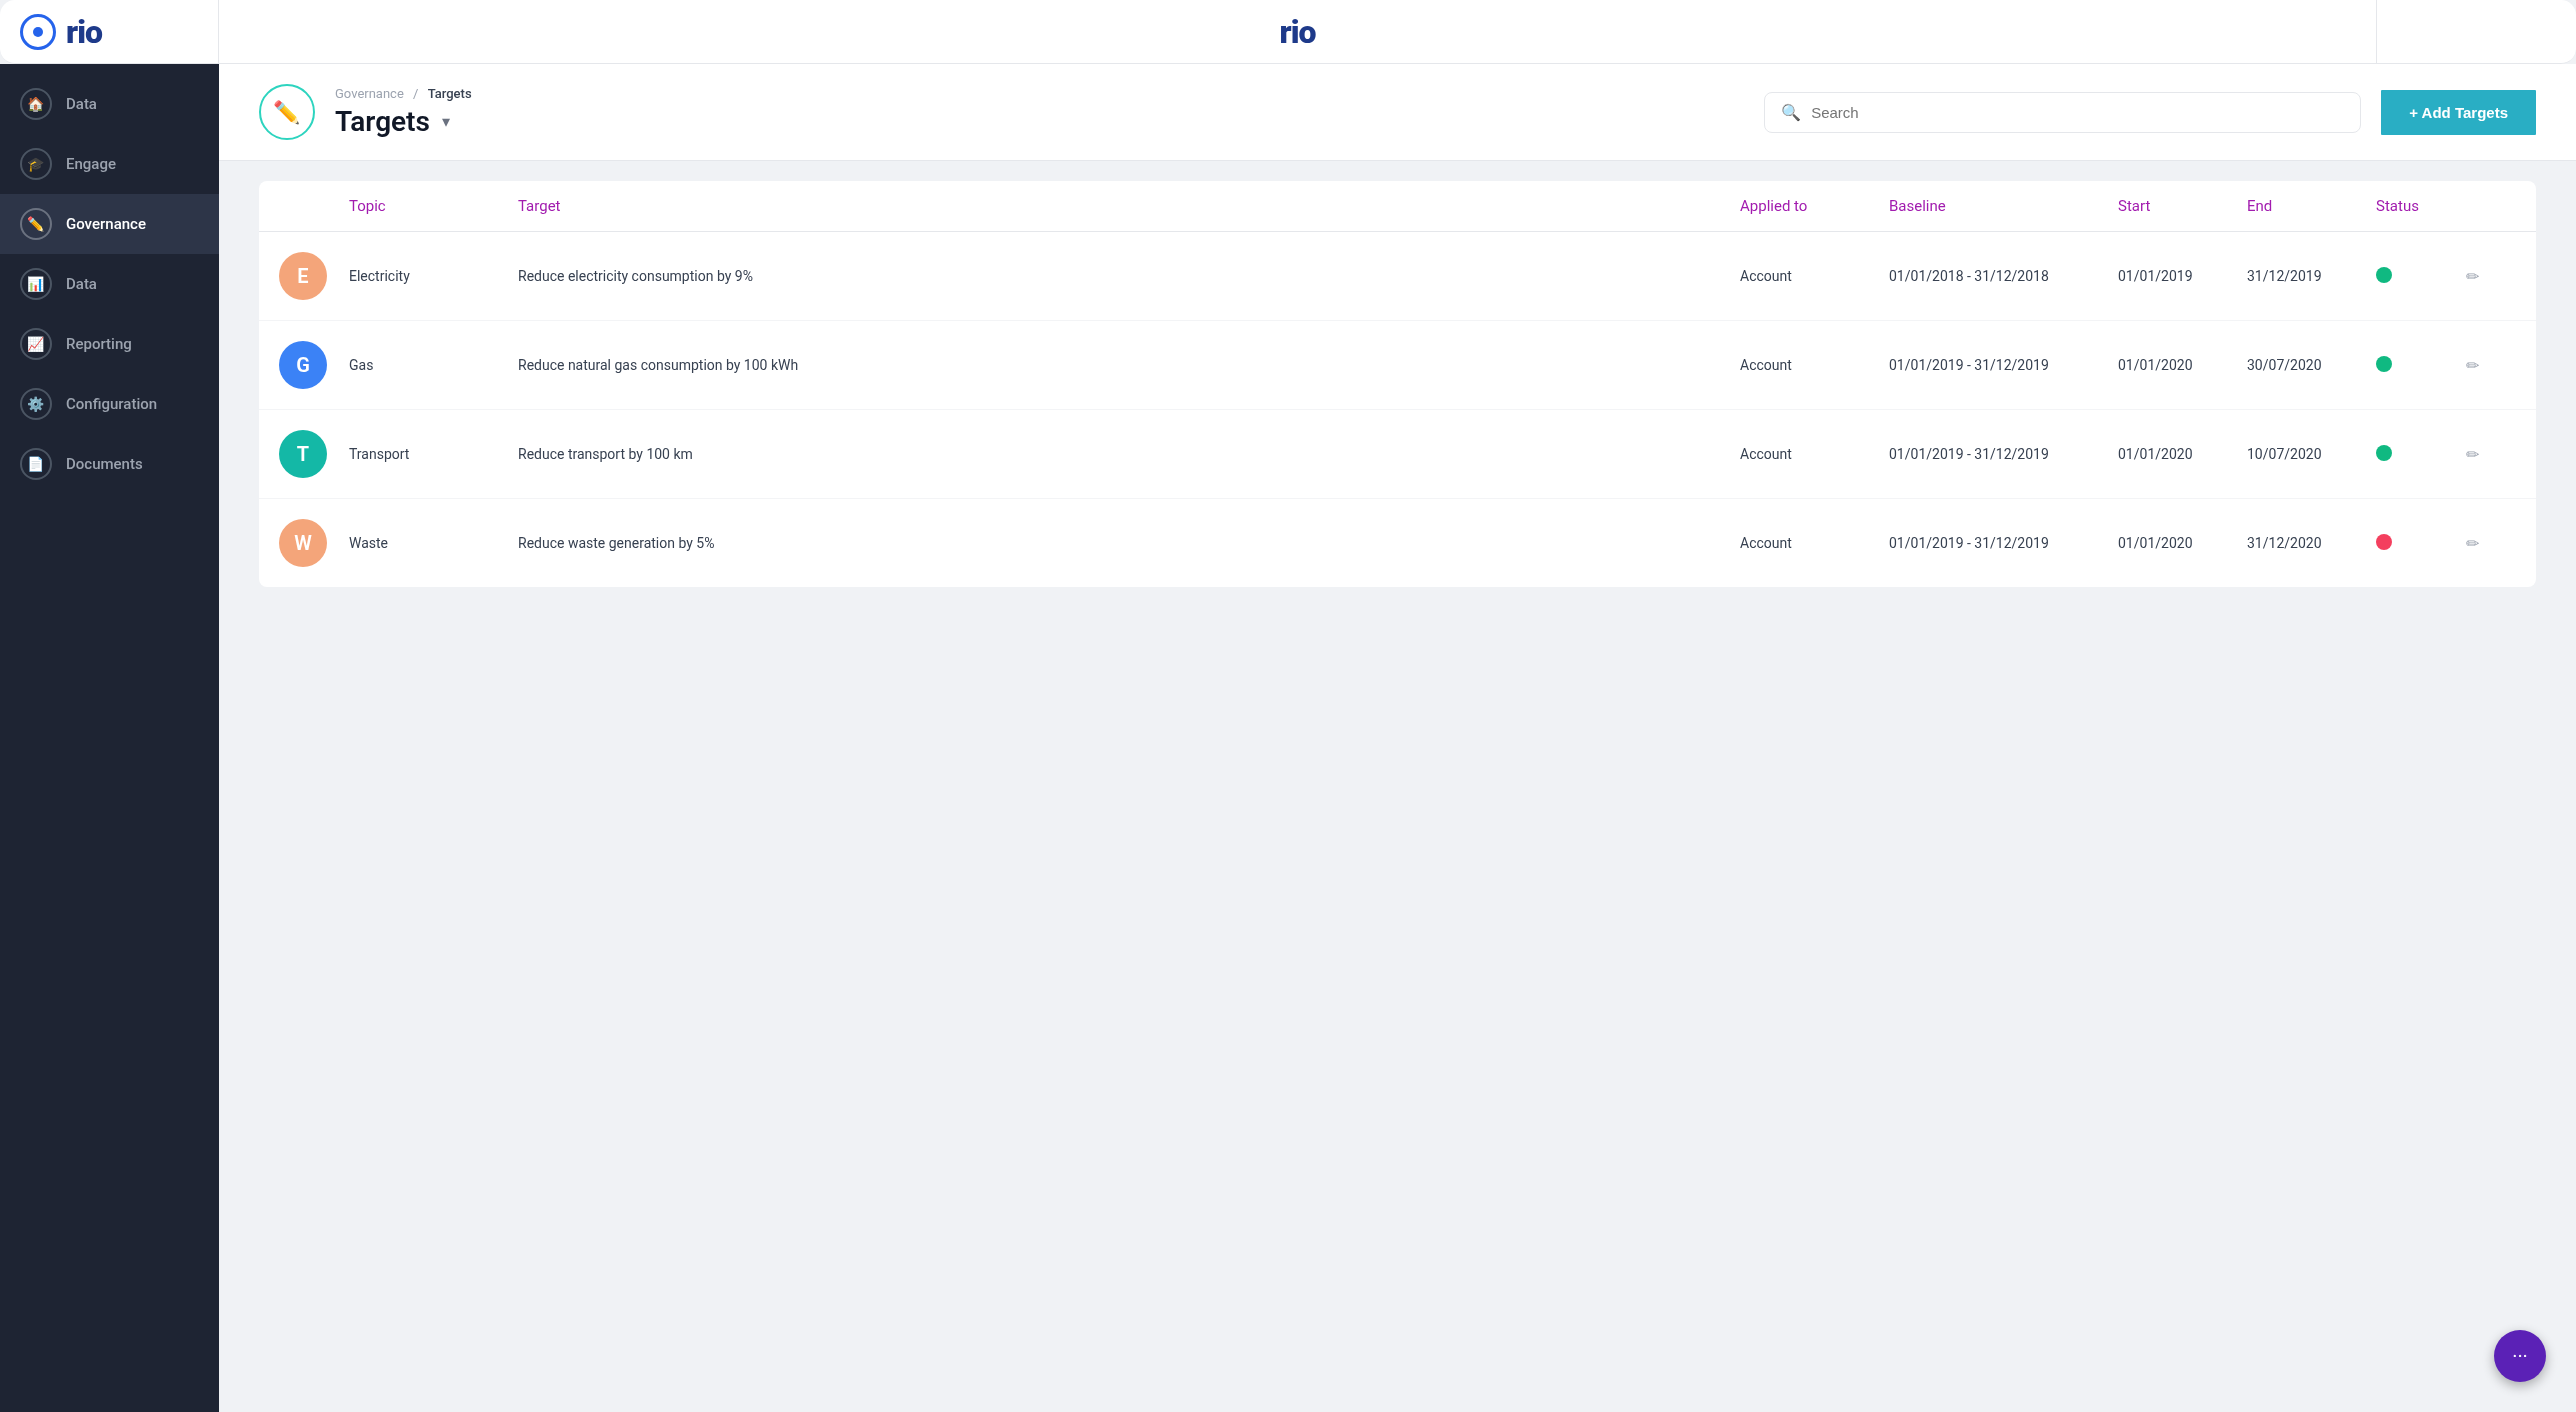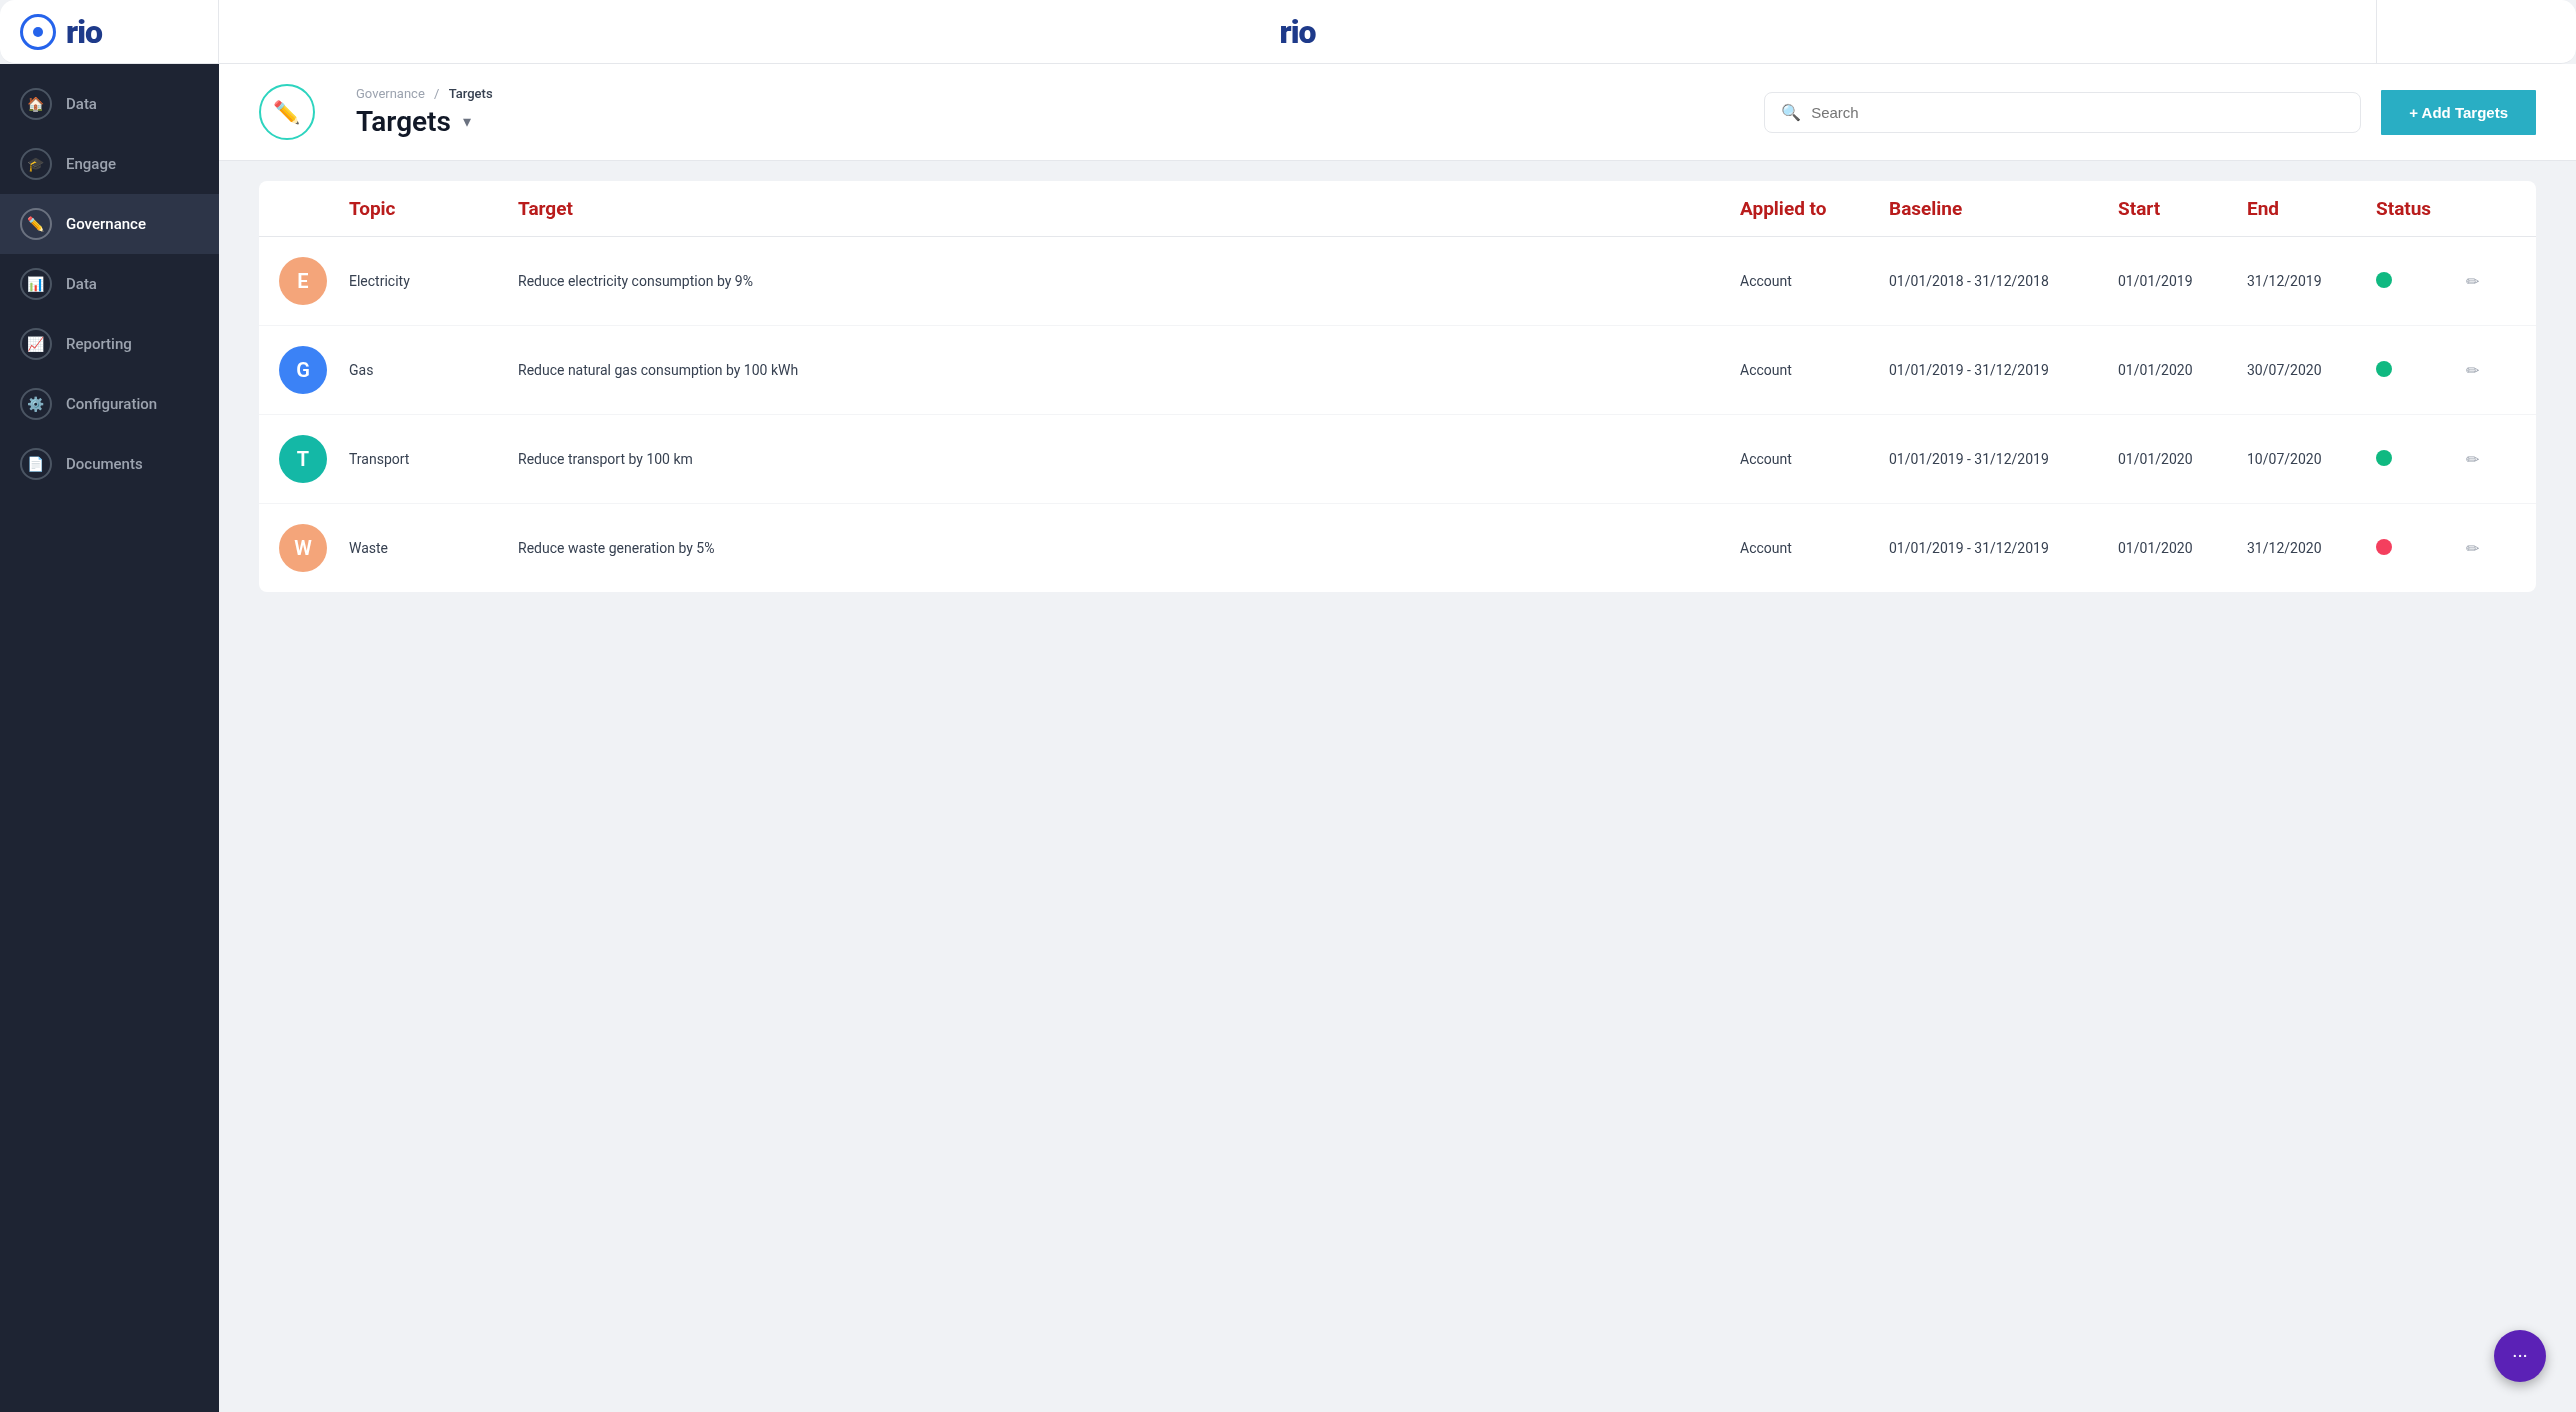--- a/index.html
+++ b/index.html
@@ -155,21 +155,21 @@
       border-bottom: 1px solid #e5e7eb;
     }
     .page-icon {
       width: 56px; height: 56px;
       border-radius: 50%;
       border: 2px solid #2dd4bf;
       display: flex; align-items: center; justify-content: center;
       color: #2dd4bf;
       font-size: 22px;
     }
-    .breadcrumb-area { flex: 1; margin-left: 21px; }
+    .breadcrumb-area { flex: 1; }
     .breadcrumb {
       font-size: 13px;
       color: #9ca3af;
       margin-bottom: 4px;
     }
     .breadcrumb span { color: #9ca3af; }
     .breadcrumb .sep { margin: 0 6px; }
     .breadcrumb .current { color: #374151; font-weight: 500; }
     .page-title-row {
       display: flex;
@@ -230,23 +230,23 @@
       overflow: hidden;
     }
     .table-header-row {
       display: grid;
       grid-template-columns: 60px 159px 1fr 139px 219px 119px 119px 80px 50px;
       padding: 16px 20px;
       border-bottom: 1px solid #e5e7eb;
       gap: 10px;
     }
     .th {
-      font-size: 19px;
-      font-weight: 700;
-      color: #b91c1c;
+      font-size: 15px;
+      font-weight: 400;
+      color: #a21caf;
       text-transform: none;
     }
     .table-row {
       display: grid;
       grid-template-columns: 60px 159px 1fr 139px 219px 119px 119px 80px 50px;
       padding: 20px 20px;
       border-bottom: 1px solid #f3f4f6;
       align-items: center;
       gap: 10px;
     }

